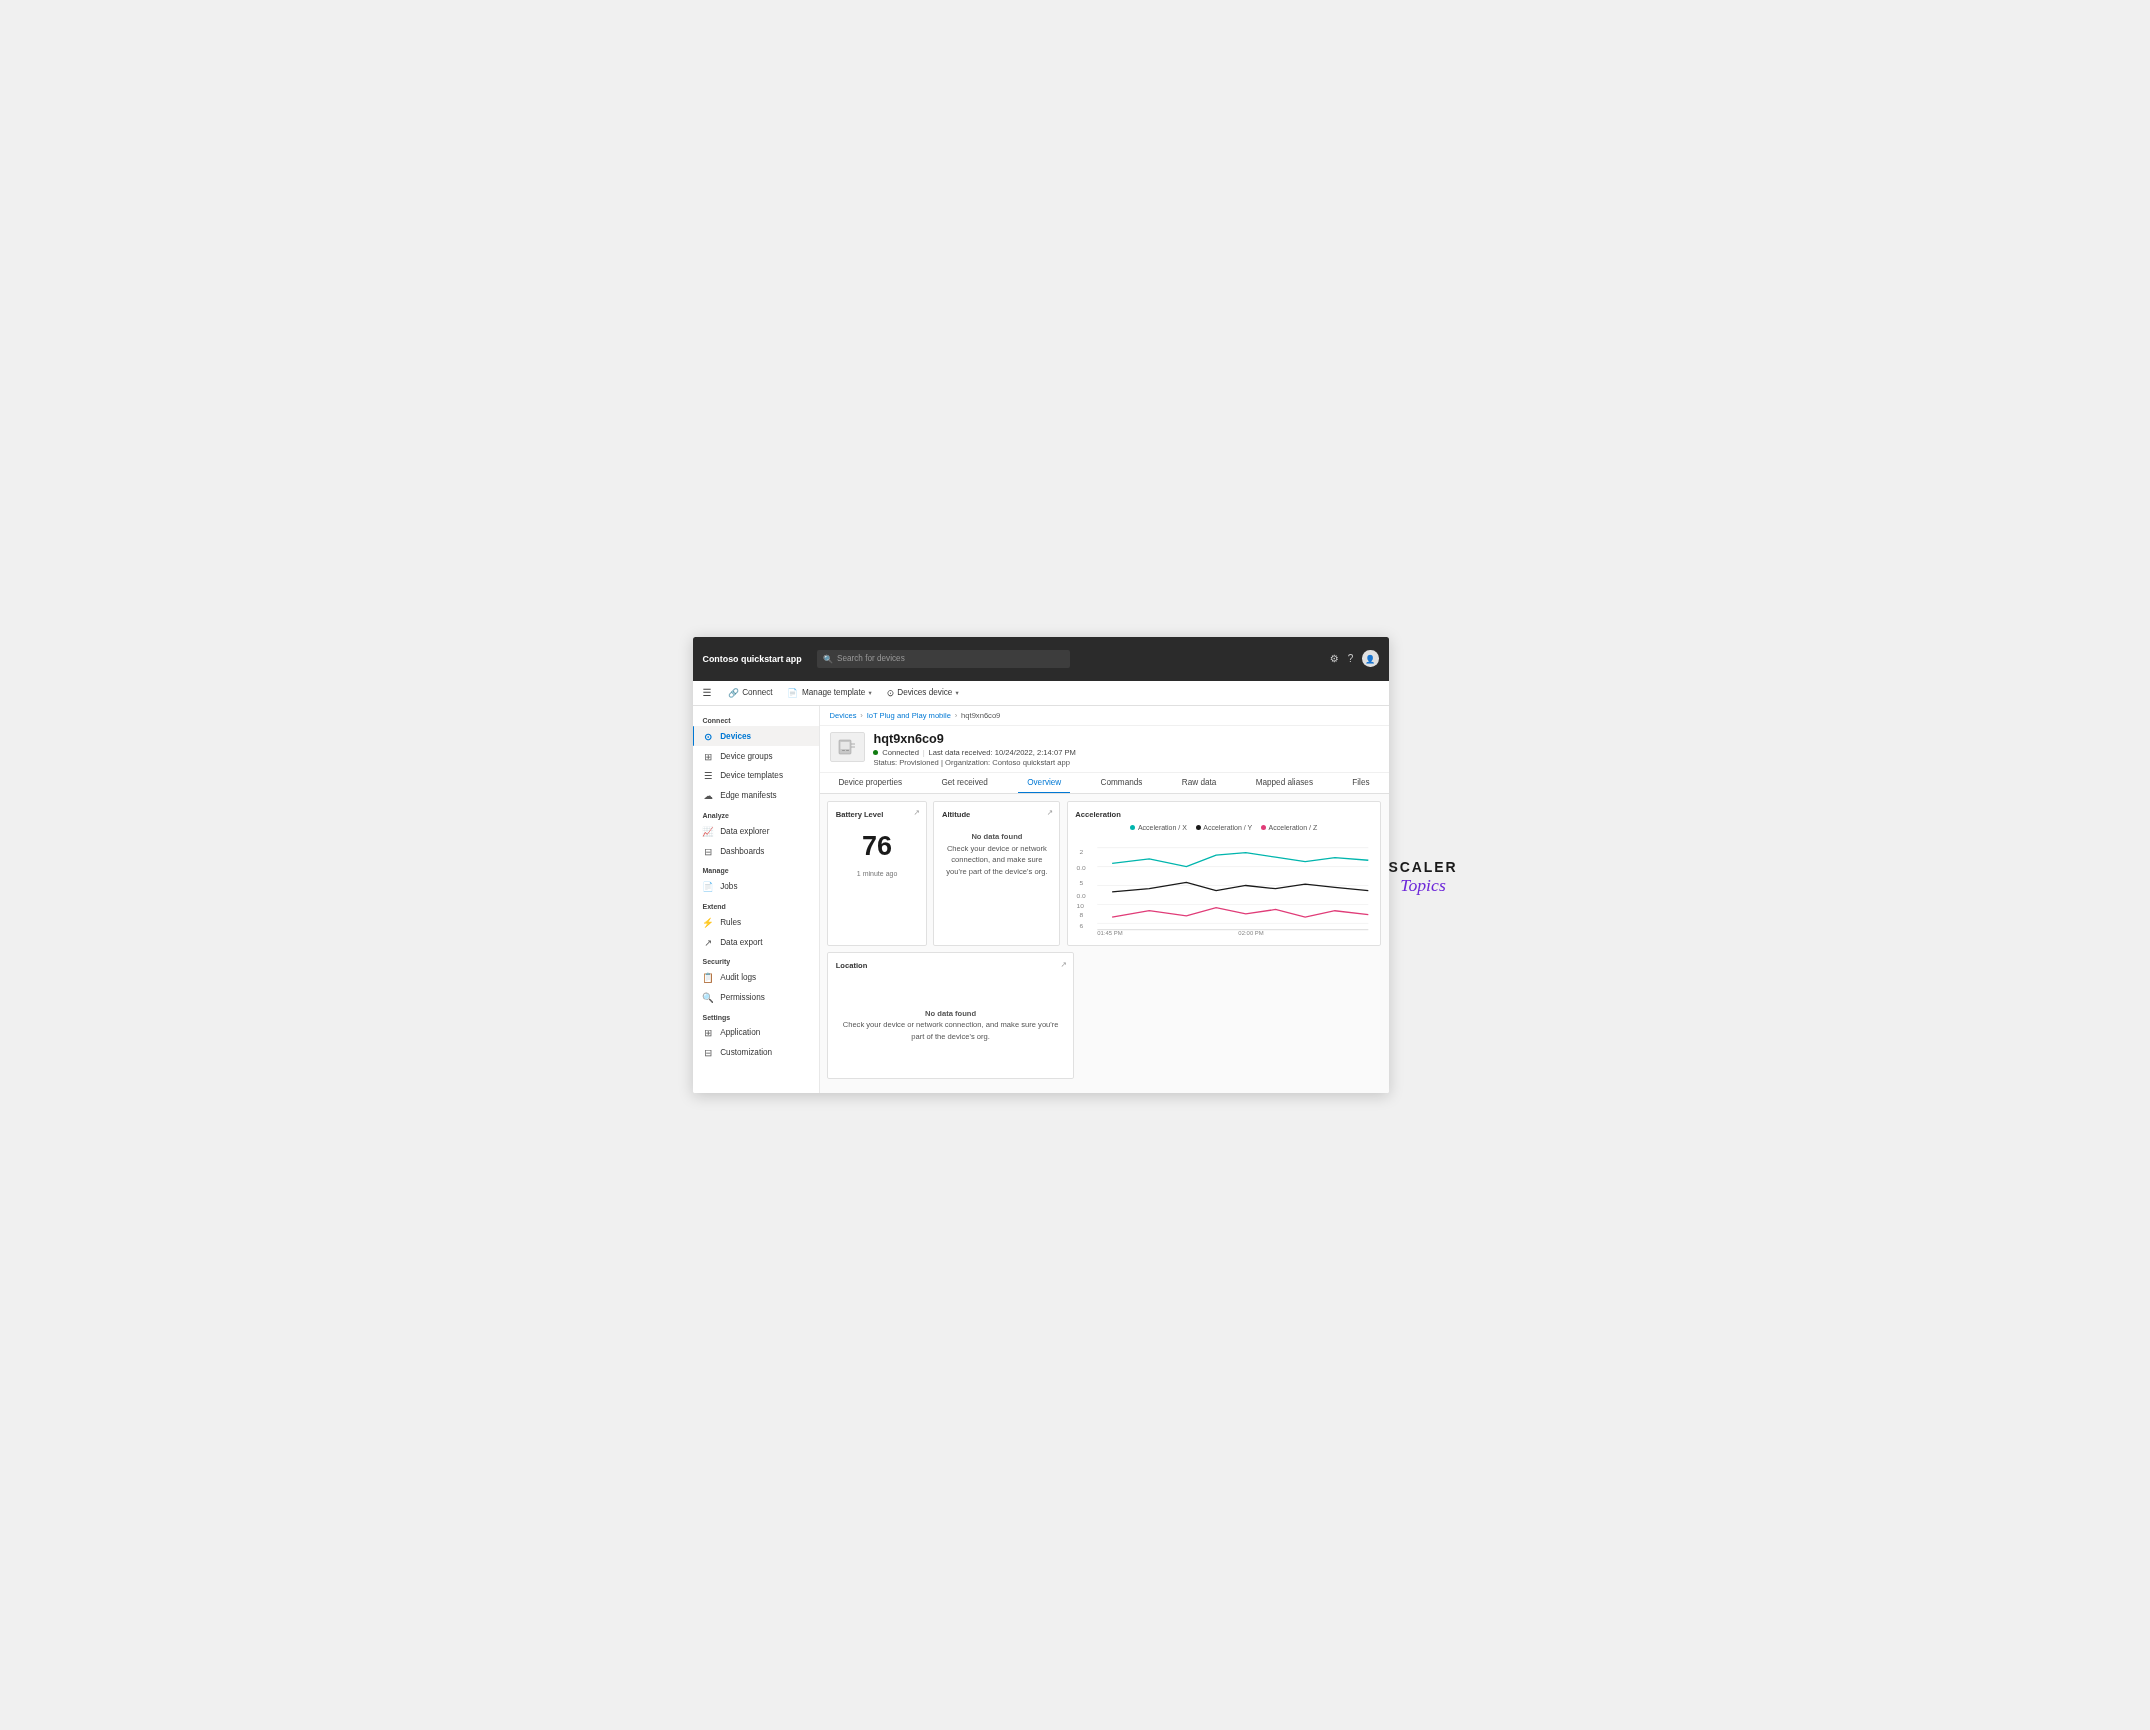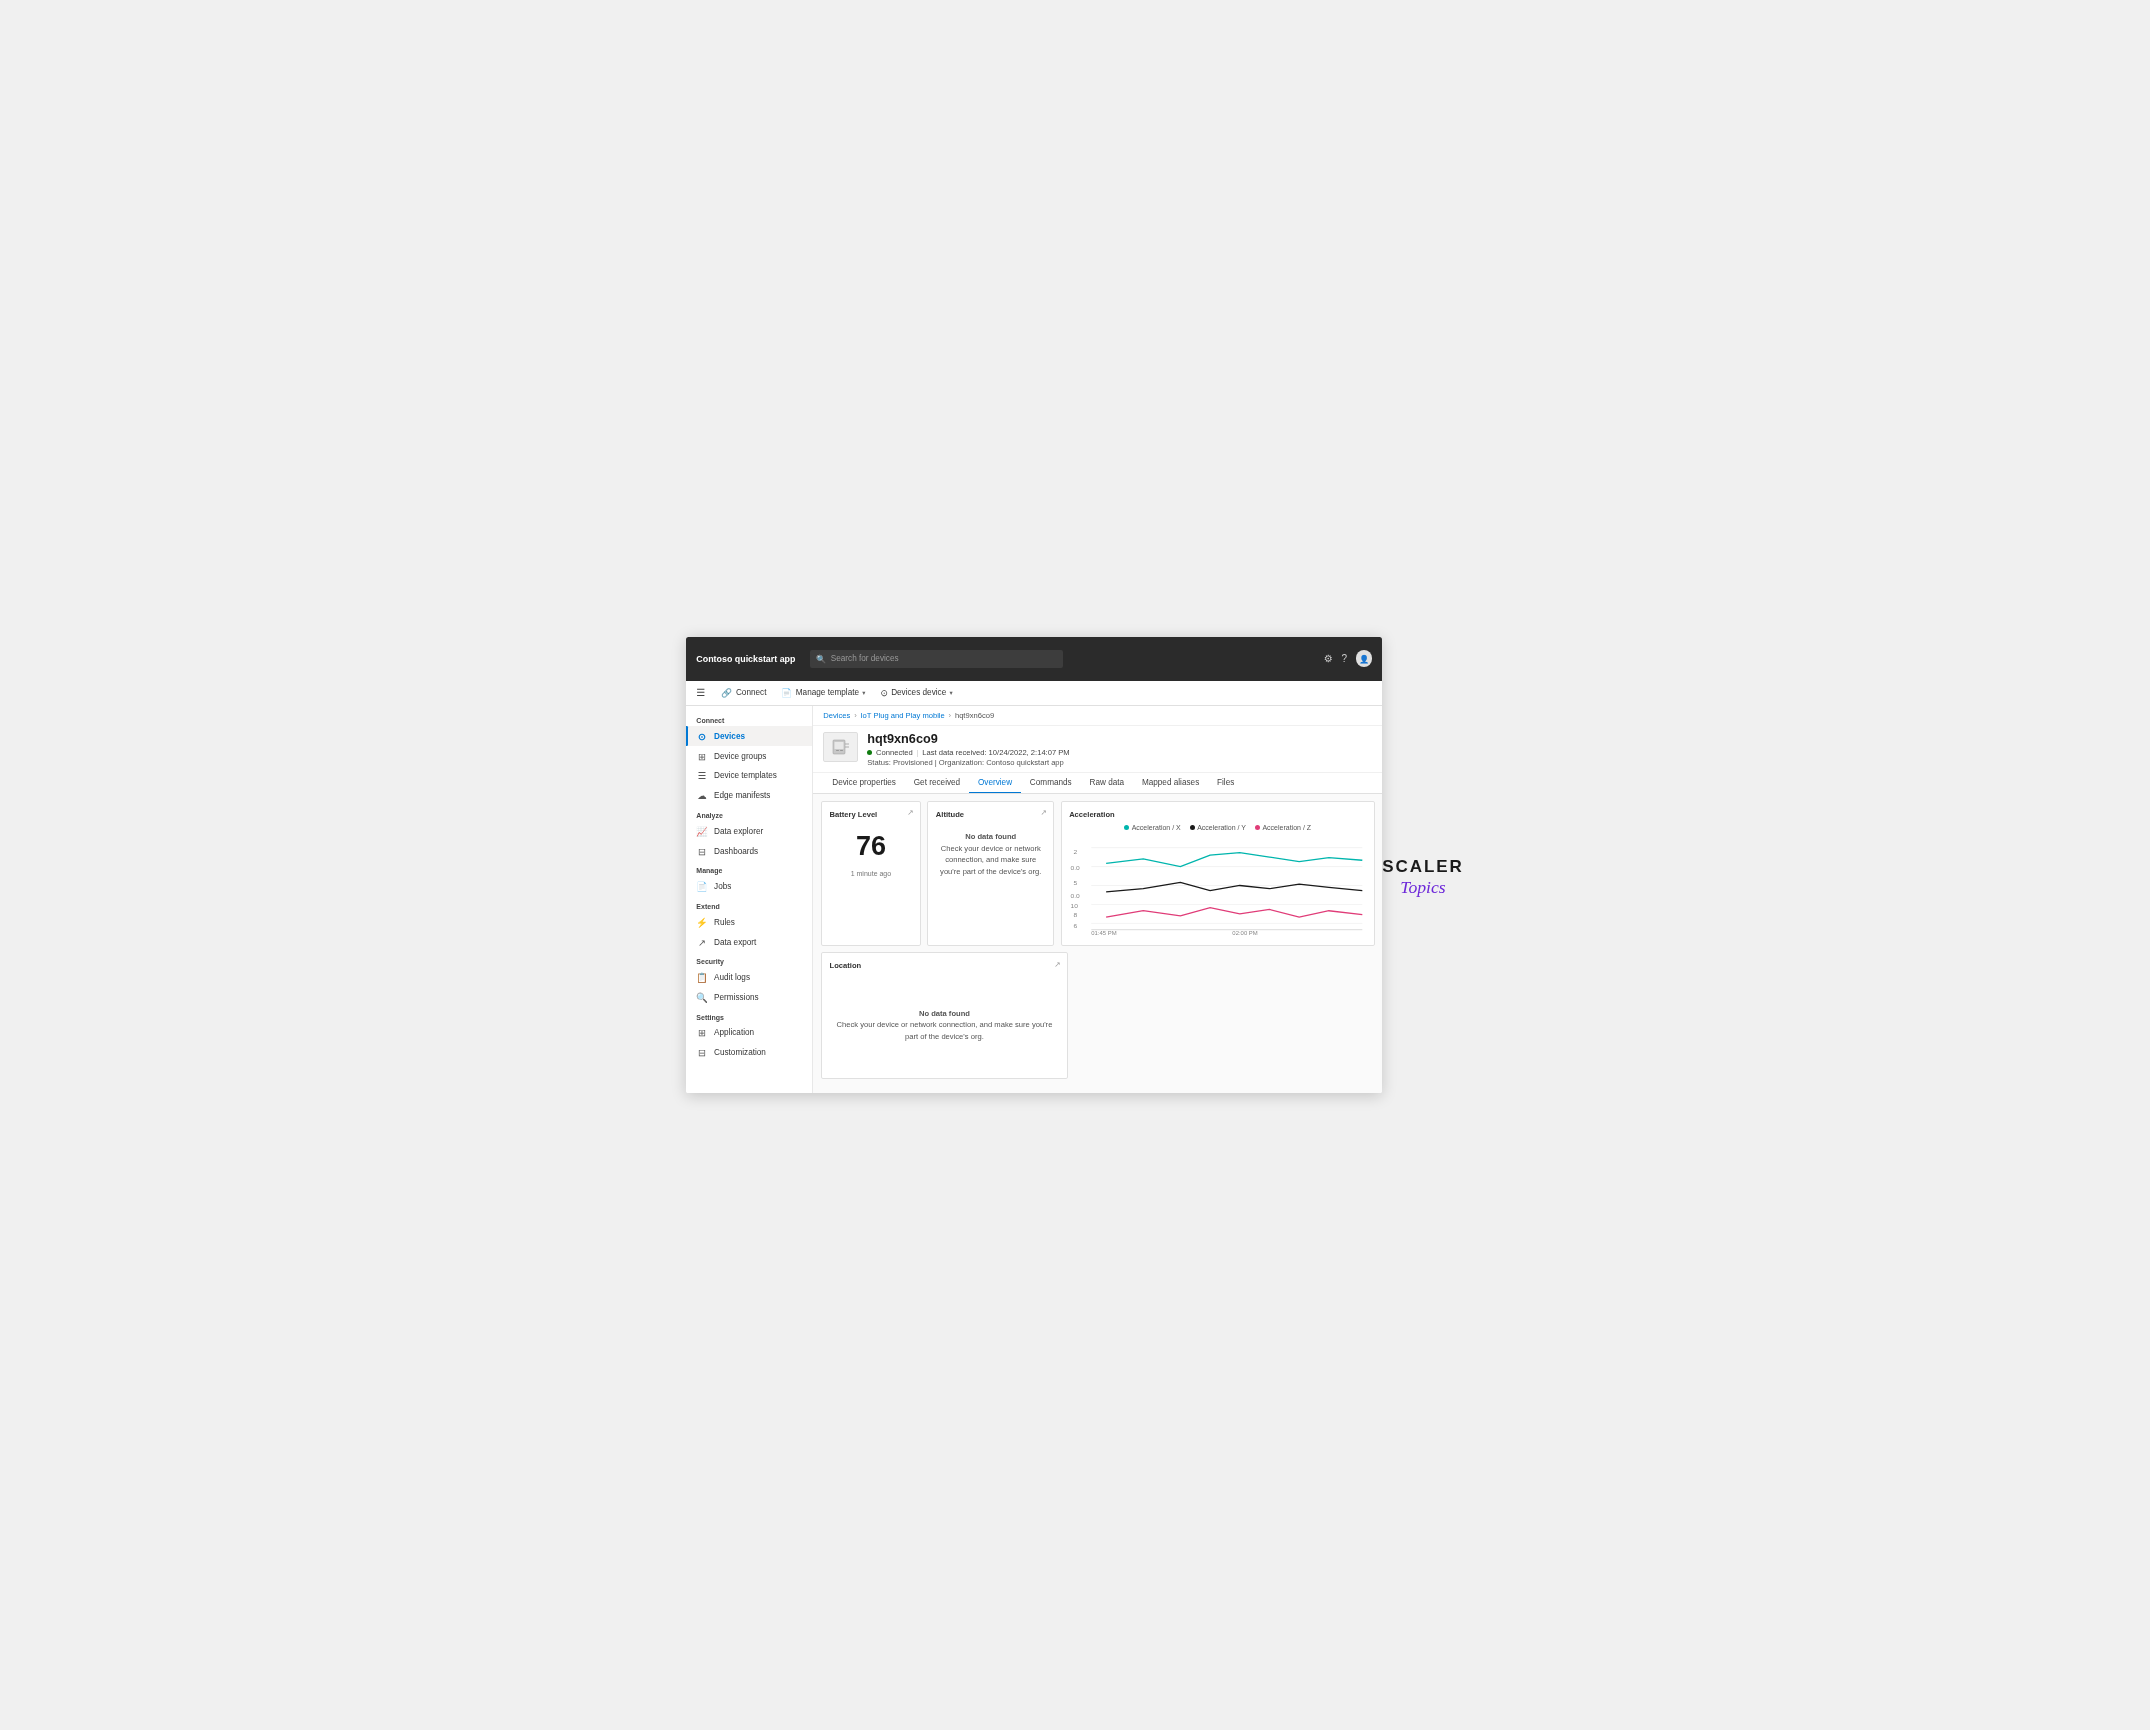--- a/index.html
+++ b/index.html
@@ -204,20 +204,21 @@
       color: #444;
     }
     .status-dot { width: 5px; height: 5px; border-radius: 50%; background: #107c10; }
     .device-meta { font-size: 7.6px; color: #555; margin-top: 1.3px; }
     
     .tab-bar {
       display: flex;
       border-bottom: 0.6px solid #e0e0e0;
       padding: 0 10px;
       gap: 0;
+      justify-content: space-between;
     }
     .tab-item {
       padding: 5px 8.9px;
       font-size: 8.2px;
       color: #444;
       cursor: pointer;
       border-bottom: 1.3px solid transparent;
       margin-bottom: -0.6px;
     }
     .tab-item.active {
@@ -317,21 +318,21 @@
     }
     .panel-pressure {
       flex: 1;
     }
     
     .watermark {
       text-align: center;
       padding: 19px 0 12.7px 0;
     }
     .watermark-scaler {
-      font-size: 17px;
+      font-size: 14px;
       font-weight: 800;
       letter-spacing: 1.9px;
       color: #1a1a1a;
     }
     .watermark-topics {
       font-size: 17.7px;
       font-style: italic;
       color: #6d28d9;
       font-family: Georgia, serif;
     }

